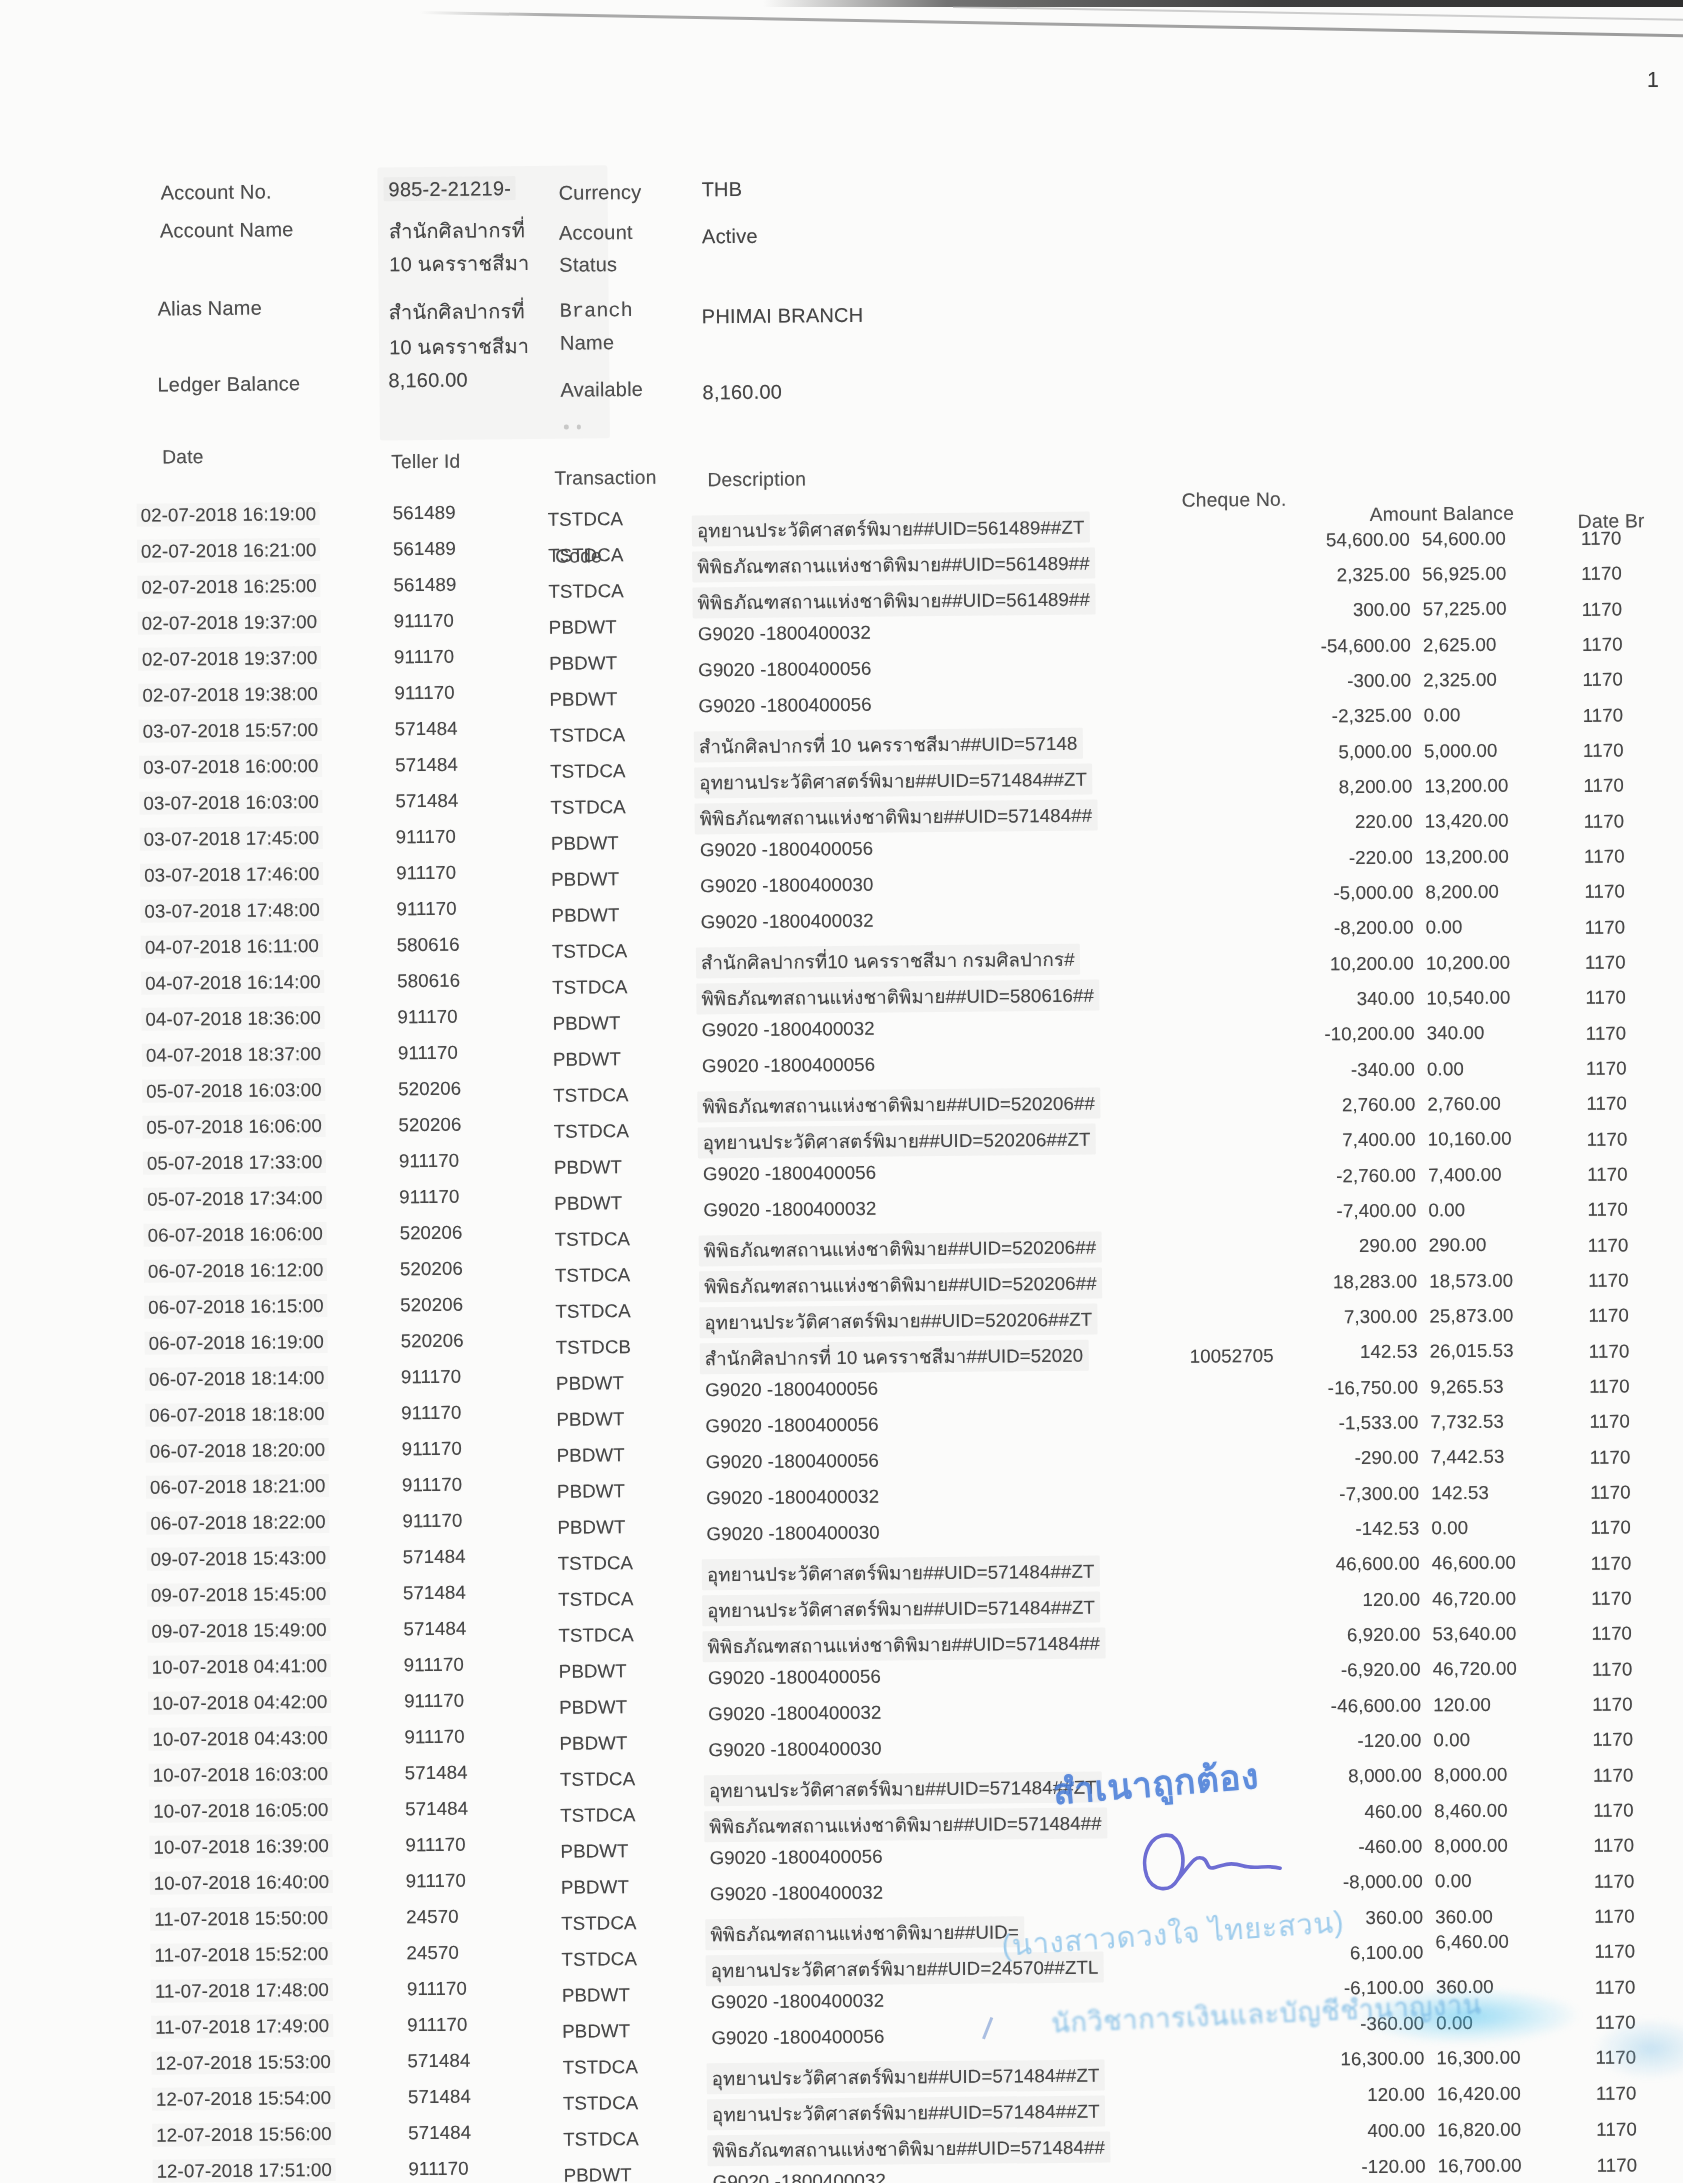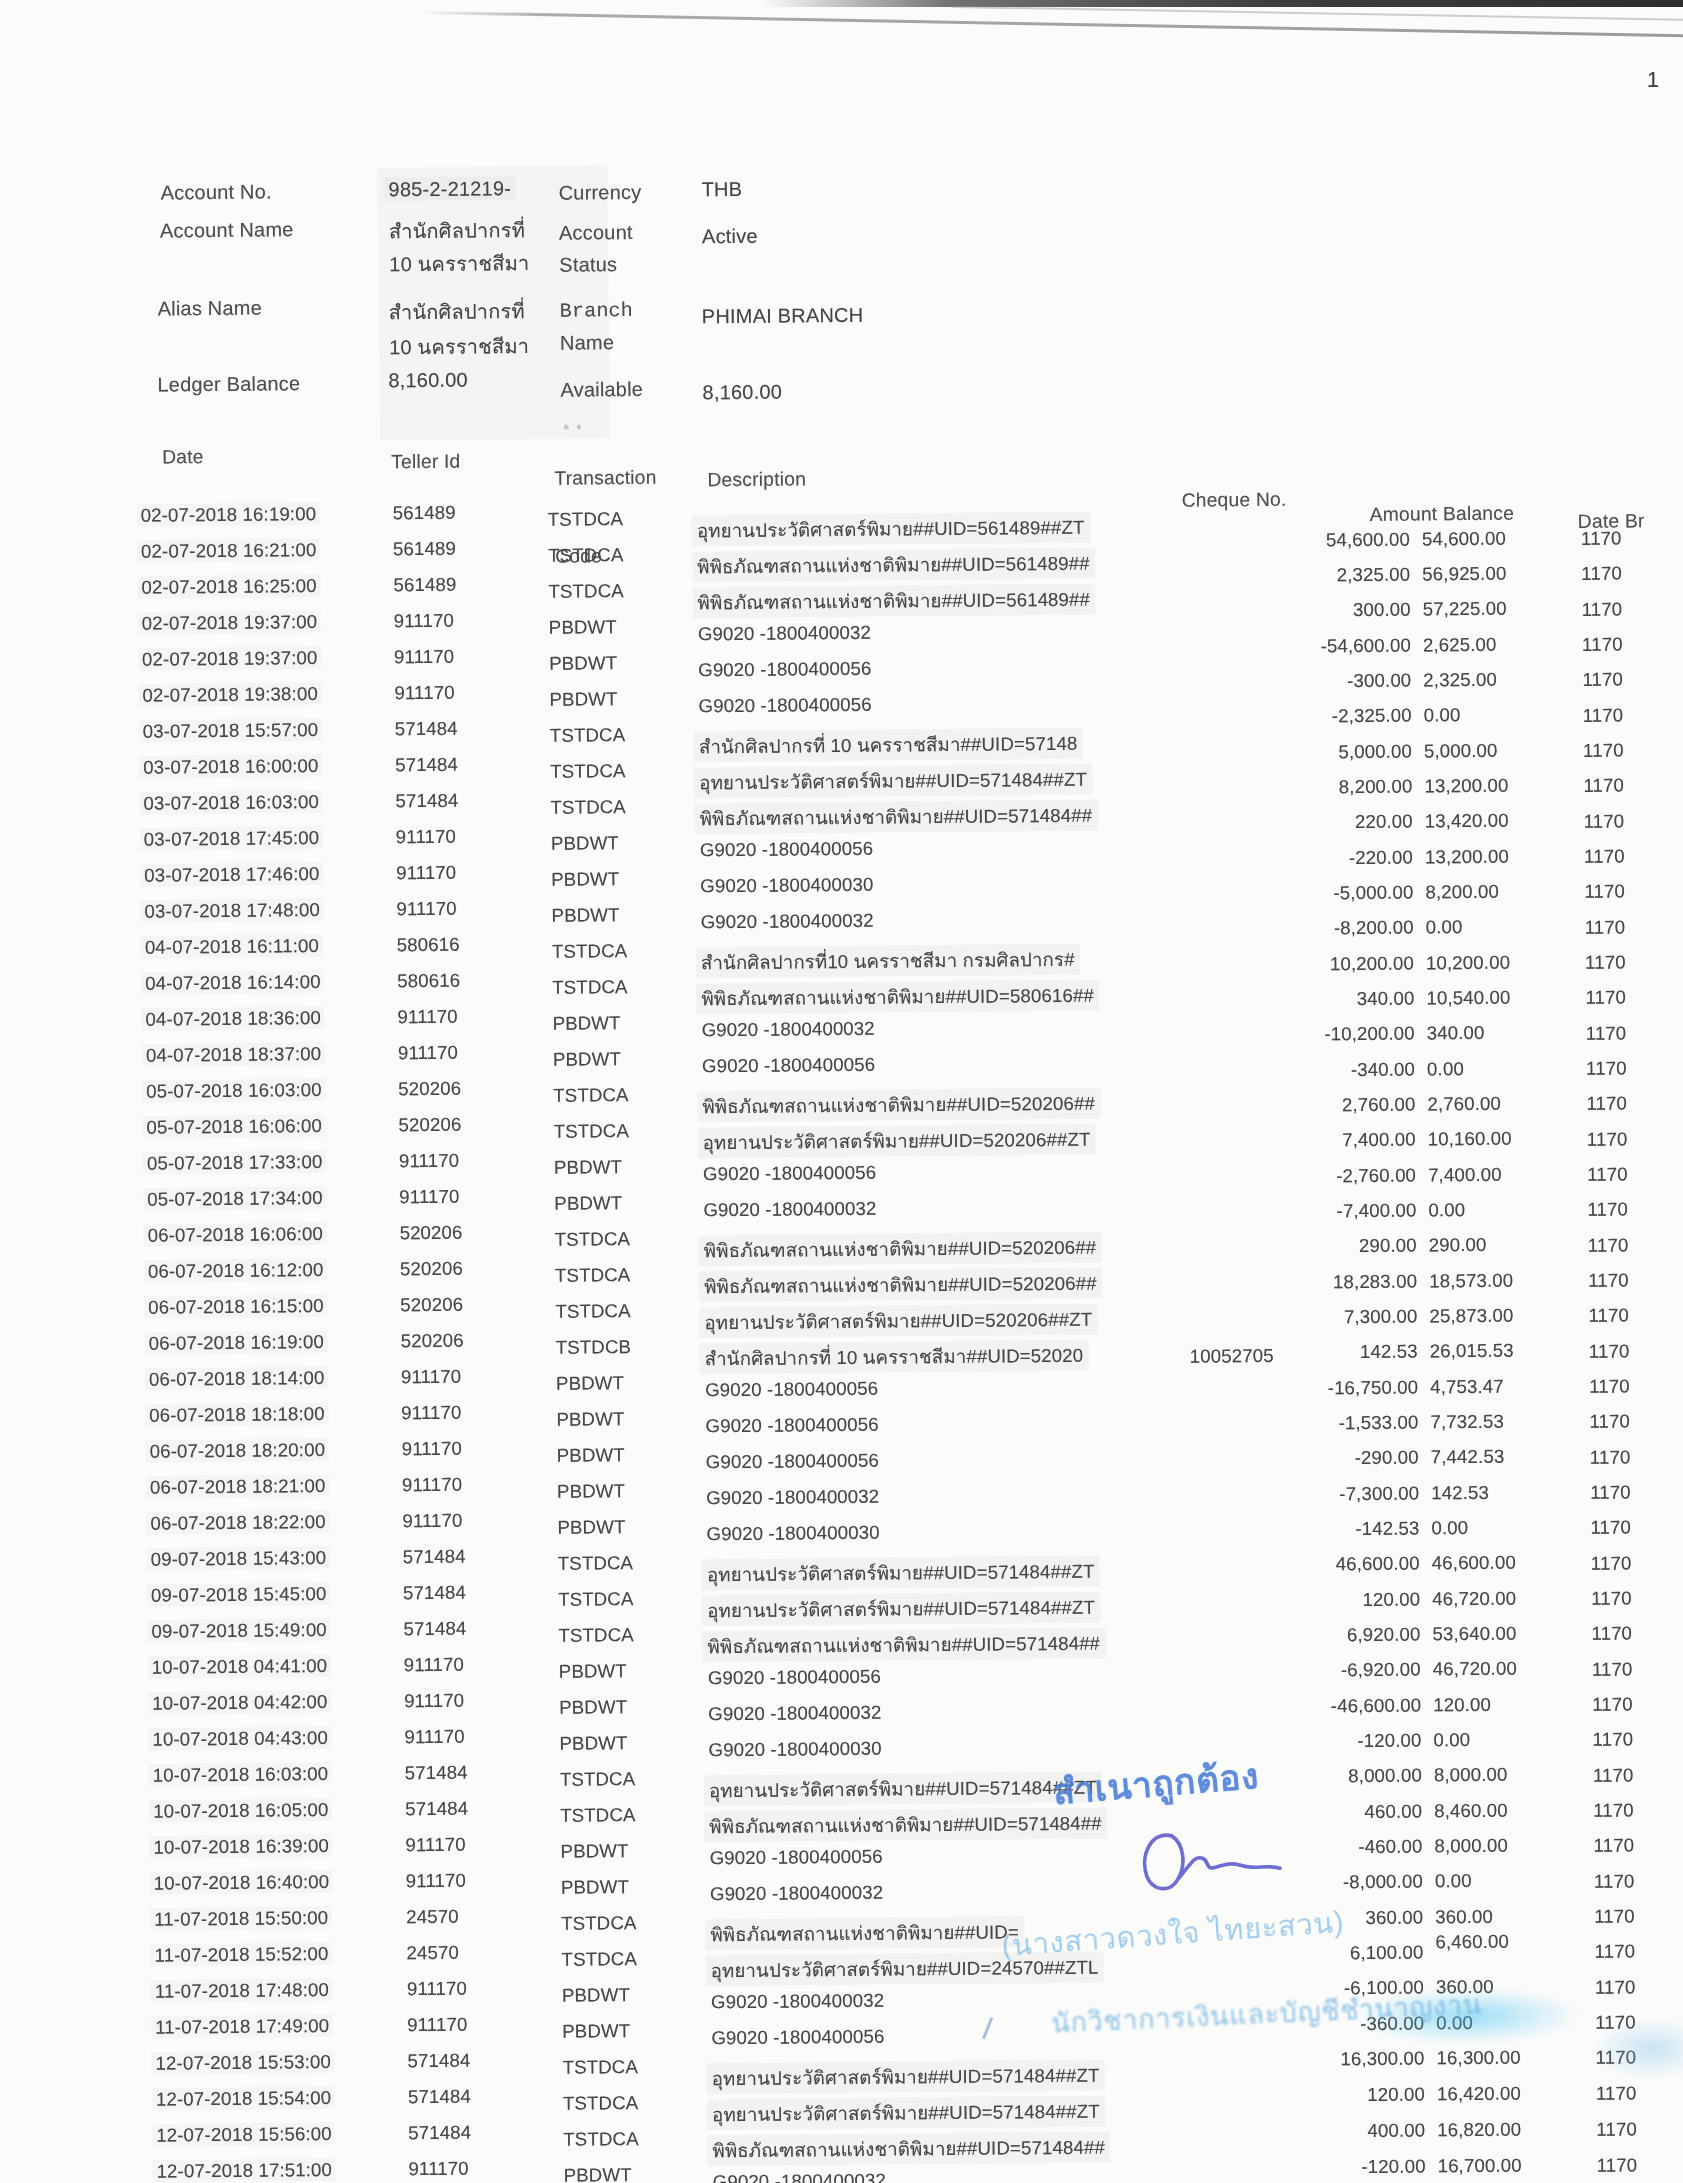--- a/index.html
+++ b/index.html
@@ -318,21 +318,21 @@
           <span class="cell c-amt" style="top: 21.3px;">142.53</span>
           <span class="cell c-bal" style="top: 21.3px;">26,015.53</span>
           <span class="cell c-init" style="top: 22.7px;">1170</span>
         </div>
         <div class="row" style="top: 1361px;">
           <span class="cell c-date" style="top: 0px;">06-07-2018 18:14:00</span>
           <span class="cell c-teller" style="top: 0.7px;">911170</span>
           <span class="cell c-code" style="top: 9.3px;">PBDWT</span>
           <span class="cell c-desc" style="top: 17.3px;">G9020 -1800400056</span>
           <span class="cell c-amt" style="top: 20.7px;">-16,750.00</span>
-          <span class="cell c-bal" style="top: 20.7px;">4,753.47</span>
+          <span class="cell c-bal" style="top: 20.7px;">9,265.53</span>
           <span class="cell c-init" style="top: 22px;">1170</span>
         </div>
         <div class="row" style="top: 1397px;">
           <span class="cell c-date" style="top: 0px;">06-07-2018 18:18:00</span>
           <span class="cell c-teller" style="top: 0.7px;">911170</span>
           <span class="cell c-code" style="top: 9.3px;">PBDWT</span>
           <span class="cell c-desc" style="top: 17.3px;">G9020 -1800400056</span>
           <span class="cell c-amt" style="top: 20px;">-1,533.00</span>
           <span class="cell c-bal" style="top: 20px;">7,732.53</span>
           <span class="cell c-init" style="top: 21.3px;">1170</span>

